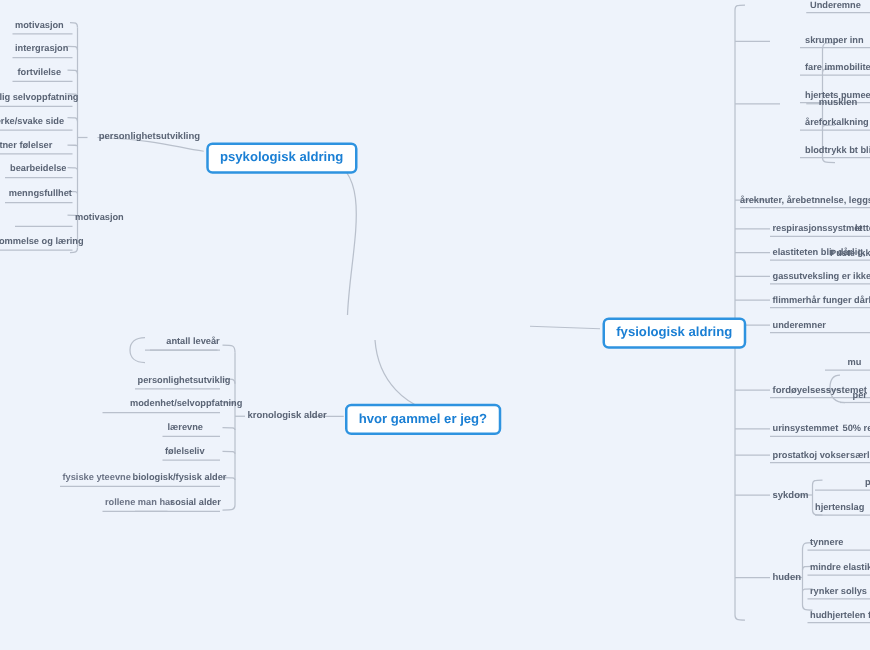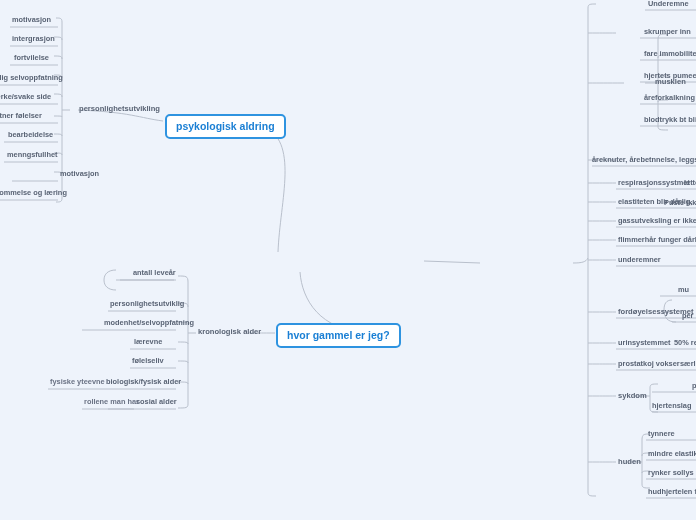--- a/index.html
+++ b/index.html
@@ -165,20 +165,21 @@
       <path d="M646,479 L696,479"></path>
       <path d="M646,498 L696,498"></path>
     </g>
   </svg>
 
 
   <div class="node main" style="left:165px;top:114px;">psykologisk aldring</div>
 
   <div class="node main" style="left:276px;top:323px;">hvor gammel er jeg?</div>
 
+  <div class="node main" style="left:482px;top:254px;">fysiologisk aldring</div>
 
   <div class="node branch" style="left:79px;top:104px;">personlighetsutvikling</div>
 
   <div class="node leaf" style="left:12px;top:16px;">motivasjon</div>
   <div class="node leaf" style="left:12px;top:35px;">intergrasjon</div>
   <div class="node leaf" style="left:14px;top:54px;">fortvilelse</div>
   <div class="node leaf" style="left:-12px;top:74px;">dårlig selvoppfatning</div>
   <div class="node leaf" style="left:-10px;top:93px;">sterke/svake side</div>
   <div class="node leaf" style="left:-12px;top:112px;">partner     følelser</div>
   <div class="node leaf" style="left:8px;top:131px;">bearbeidelse</div>

